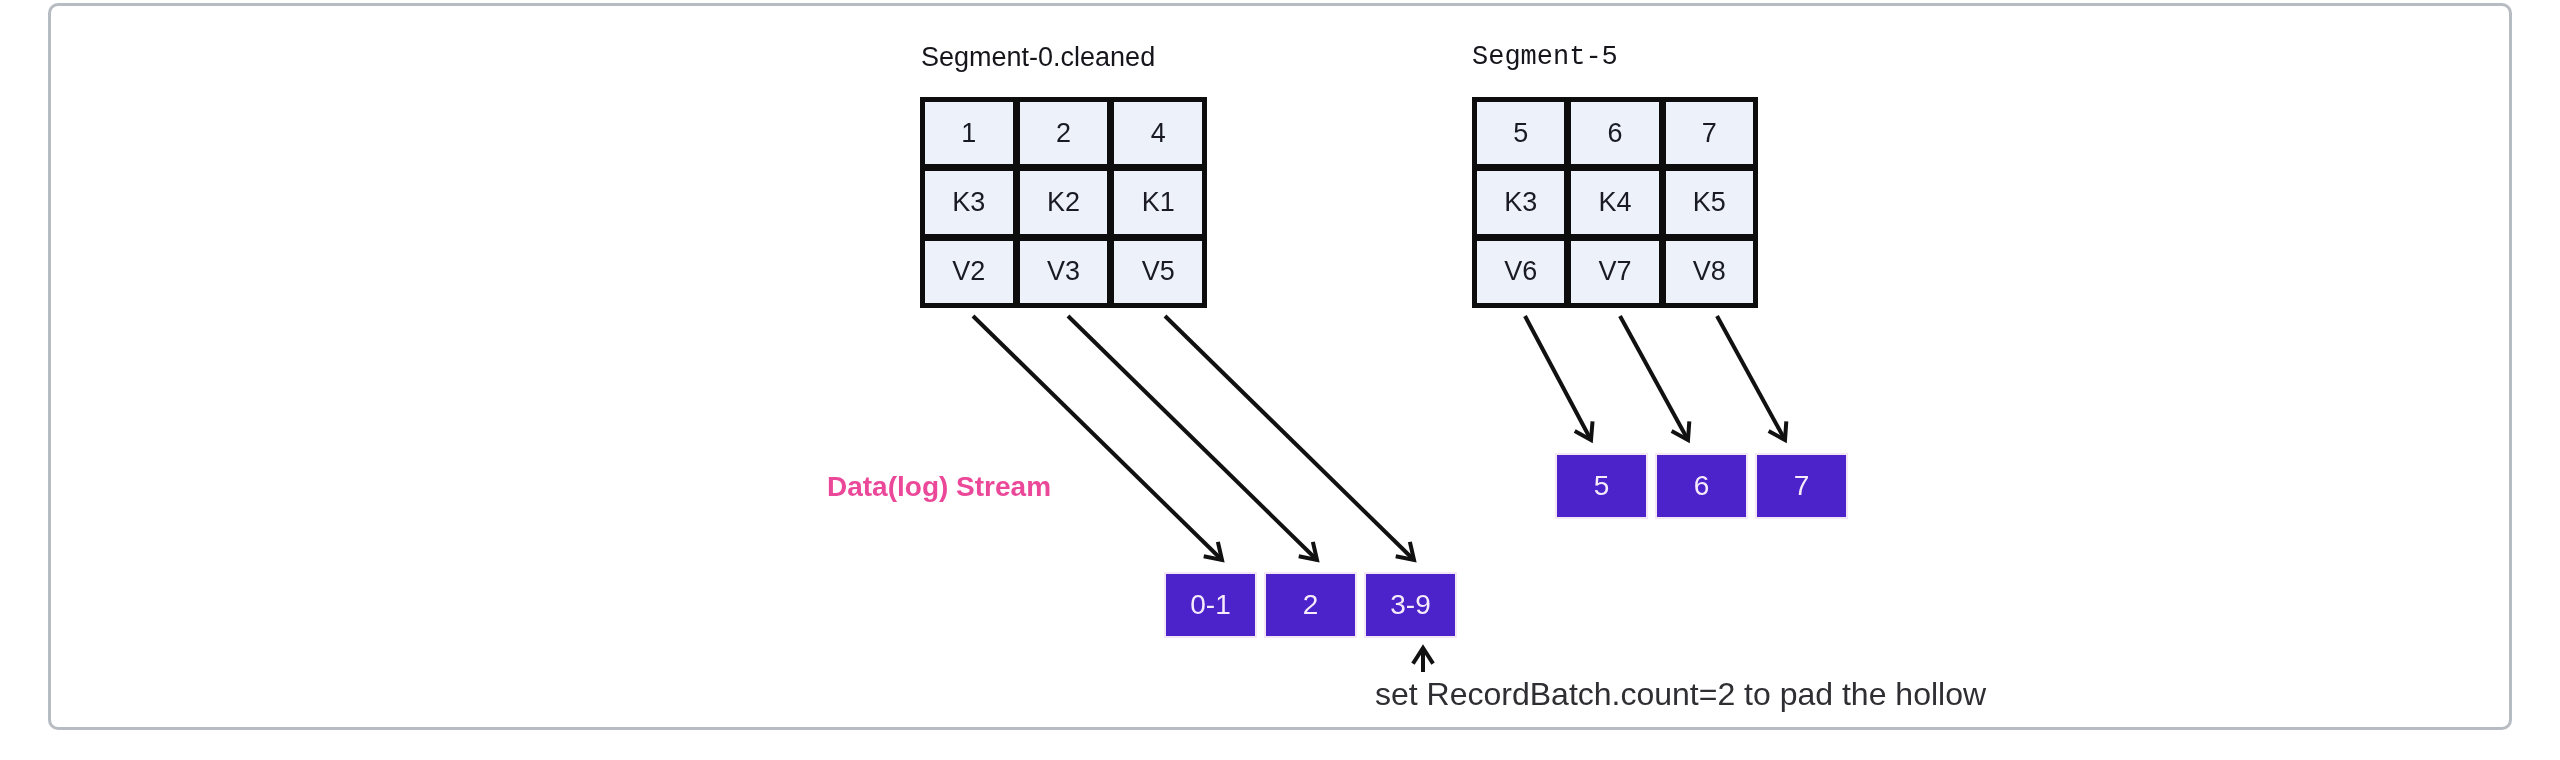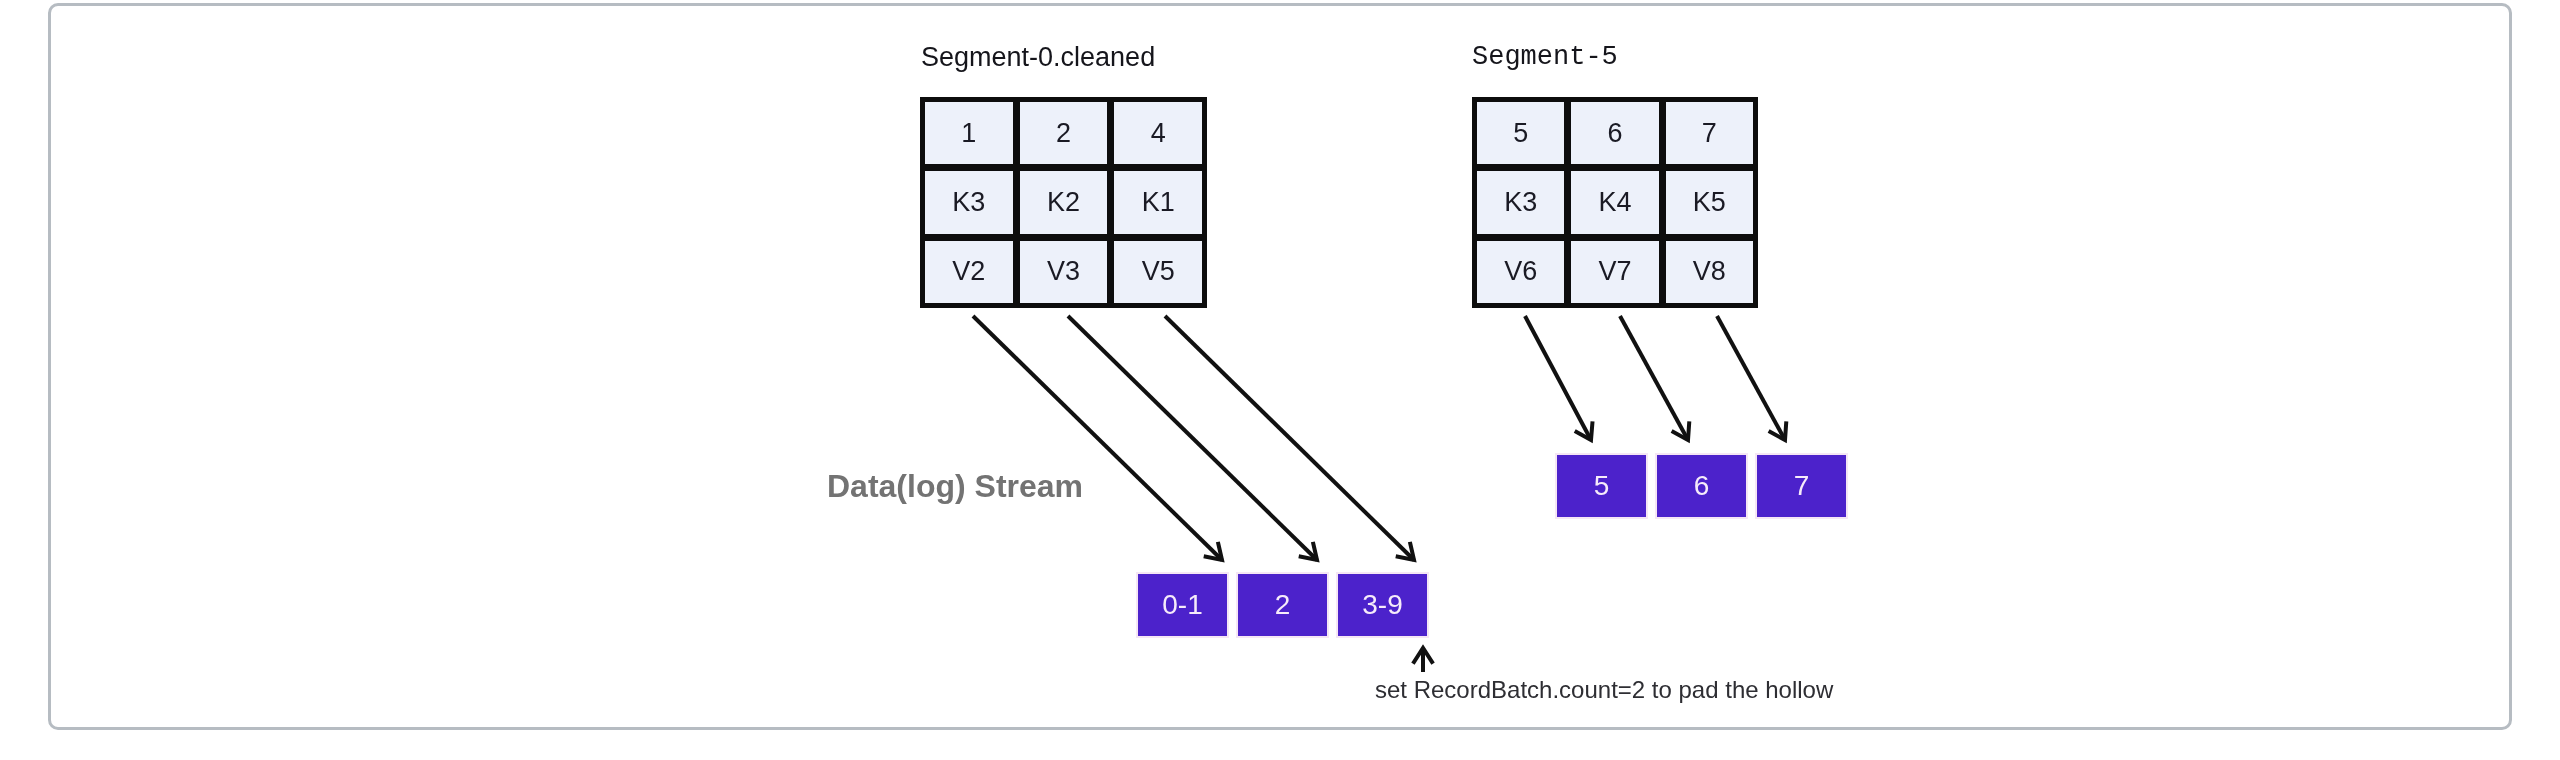--- a/index.html
+++ b/index.html
@@ -35,44 +35,44 @@
     box-sizing:border-box;
   }
   .seg-cell{
     background:#edf1fa;
     display:flex;align-items:center;justify-content:center;
     font-size:27px;
     color:#1a1a24;
   }
   .stream-label{
     position:absolute;
-    font-size:32px;
+    font-size:28px;
     font-weight:700;
-    color:#737373;
+    color:#ec4899;
     white-space:nowrap;
     display:flex;align-items:center;
     height:63px;
   }
   .stream-row{
     position:absolute;
     display:flex;
     gap:7px;
   }
   .stream-box{
     width:89px;height:62px;
     background:#4c22cb;
     border:2px solid #f5e6f5;
     box-sizing:content-box;
     display:flex;align-items:center;justify-content:center;
     font-size:28px;
     color:#f6ebfa;
   }
   .annotation{
     position:absolute;
-    font-size:24px;
+    font-size:32px;
     color:#2e2e33;
     white-space:nowrap;
   }
   svg.overlay{
     position:absolute;left:0;top:0;
     pointer-events:none;
   }
 </style>
 </head>
 <body>
@@ -125,21 +125,21 @@
     <line x1="1423" y1="672" x2="1423" y2="648" stroke="#111111" stroke-width="4" marker-end="url(#ah)"></line>
   </svg>
 
   <div class="stream-label" style="left:827px;top:455px;">Data(log) Stream</div>
   <div class="stream-row" style="left:1555px;top:453px;">
     <div class="stream-box">5</div>
     <div class="stream-box">6</div>
     <div class="stream-box">7</div>
   </div>
 
-  <div class="stream-row" style="left:1127px;top:572px;padding-left:9px;">
+  <div class="stream-row" style="left:1155px;top:572px;padding-left:9px;">
     <div class="stream-box">0-1</div>
     <div class="stream-box">2</div>
     <div class="stream-box">3-9</div>
   </div>
 
   <div class="annotation" style="left:1375px;top:676px;">set RecordBatch.count=2 to pad the hollow</div>
 
 </div>
 
 </body></html>

